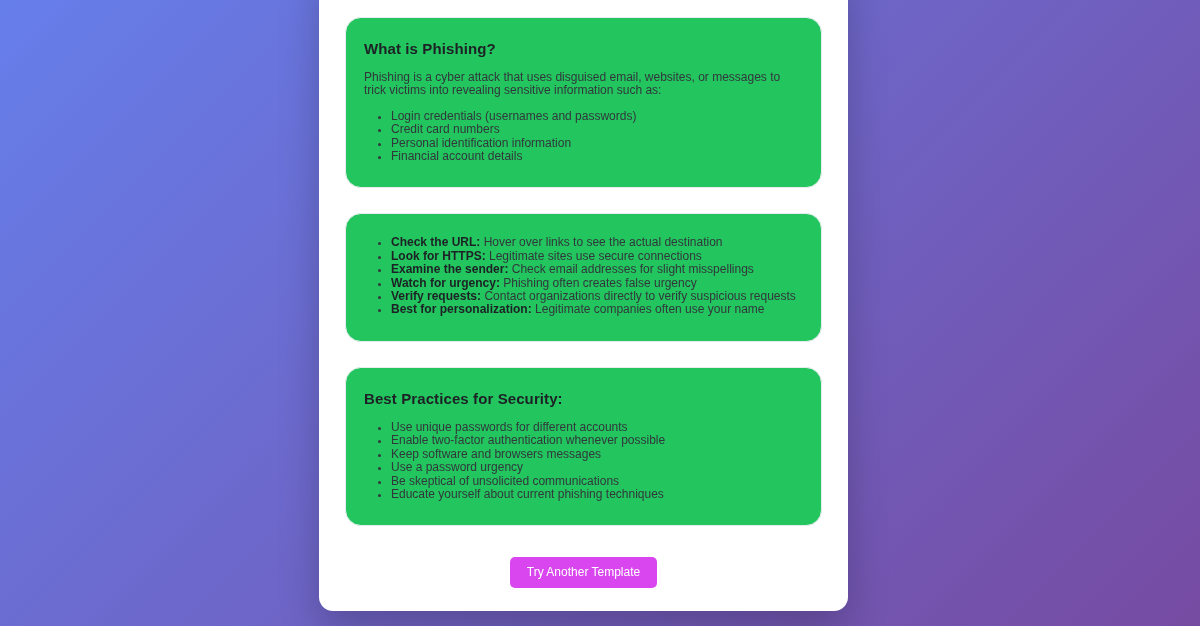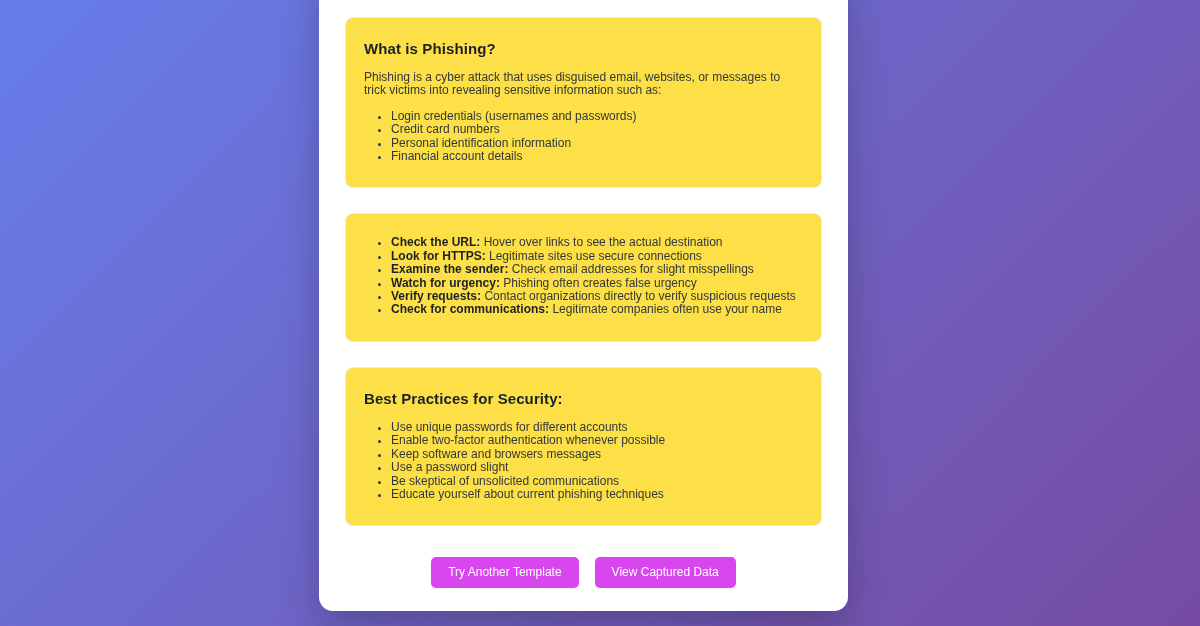--- a/index.html
+++ b/index.html
@@ -29,23 +29,23 @@
     padding: 0 26px;
     overflow: hidden;
   }
 
   .cards {
     padding-top: 57px;
   }
 
   
   .card {
-    background: #fde047;
+    background: #22c55e;
     border: 1px solid #e9ecef;
-    border-radius: 8px;
+    border-radius: 16px;
     padding: 22px 18px 24px 18px;
     margin-bottom: 25px;
   }
 
   .card-title {
     font-size: 15px;
     font-weight: bold;
     color: #1d2125;
     margin: 0 0 14px 0;
     letter-spacing: 0.1px;
@@ -112,34 +112,33 @@
           <li><span>Financial account details</span></li>
         </ul>
       </div>
       <div class="card">
         <ul class="card-list">
           <li><b>Check the URL:</b> <span>Hover over links to see the actual destination</span></li>
           <li><b>Look for HTTPS:</b> <span>Legitimate sites use secure connections</span></li>
           <li><b>Examine the sender:</b> <span>Check email addresses for slight misspellings</span></li>
           <li><b>Watch for urgency:</b> <span>Phishing often creates false urgency</span></li>
           <li><b>Verify requests:</b> <span>Contact organizations directly to verify suspicious requests</span></li>
-          <li><b>Check for communications:</b> <span>Legitimate companies often use your name</span></li>
+          <li><b>Best for personalization:</b> <span>Legitimate companies often use your name</span></li>
         </ul>
       </div>
       <div class="card">
         <div class="card-title">Best Practices for Security:</div>
         <ul class="card-list">
           <li><span>Use unique passwords for different accounts</span></li>
           <li><span>Enable two-factor authentication whenever possible</span></li>
           <li><span>Keep software and browsers messages</span></li>
-          <li><span>Use a password slight</span></li>
+          <li><span>Use a password urgency</span></li>
           <li><span>Be skeptical of unsolicited communications</span></li>
           <li><span>Educate yourself about current phishing techniques</span></li>
         </ul>
       </div>
     </div>
 
   <div class="actions">
     <button class="btn">Try Another Template</button>
-    <button class="btn">View Captured Data</button>
   </div>
 
 </div>
 
 </body></html>

